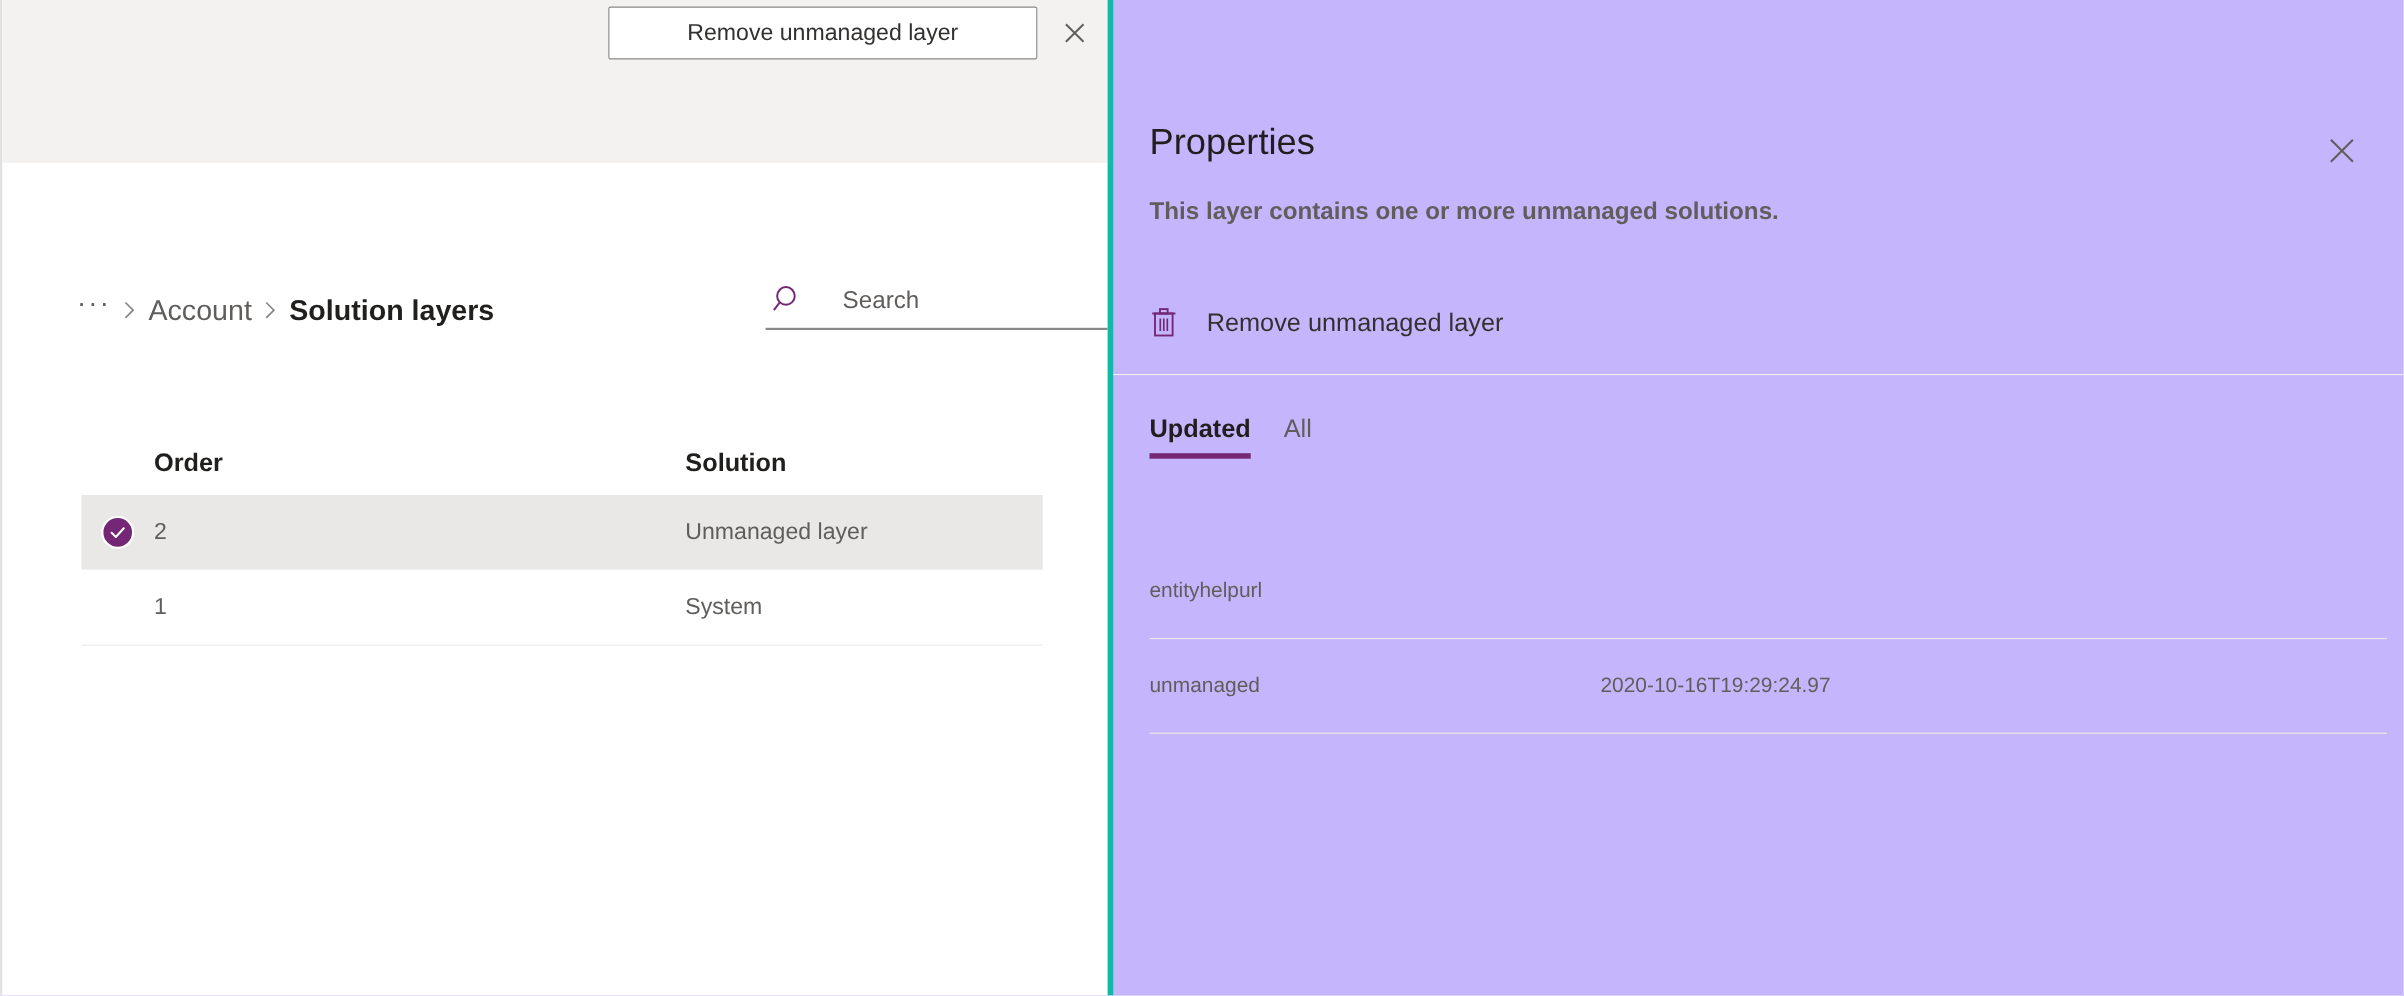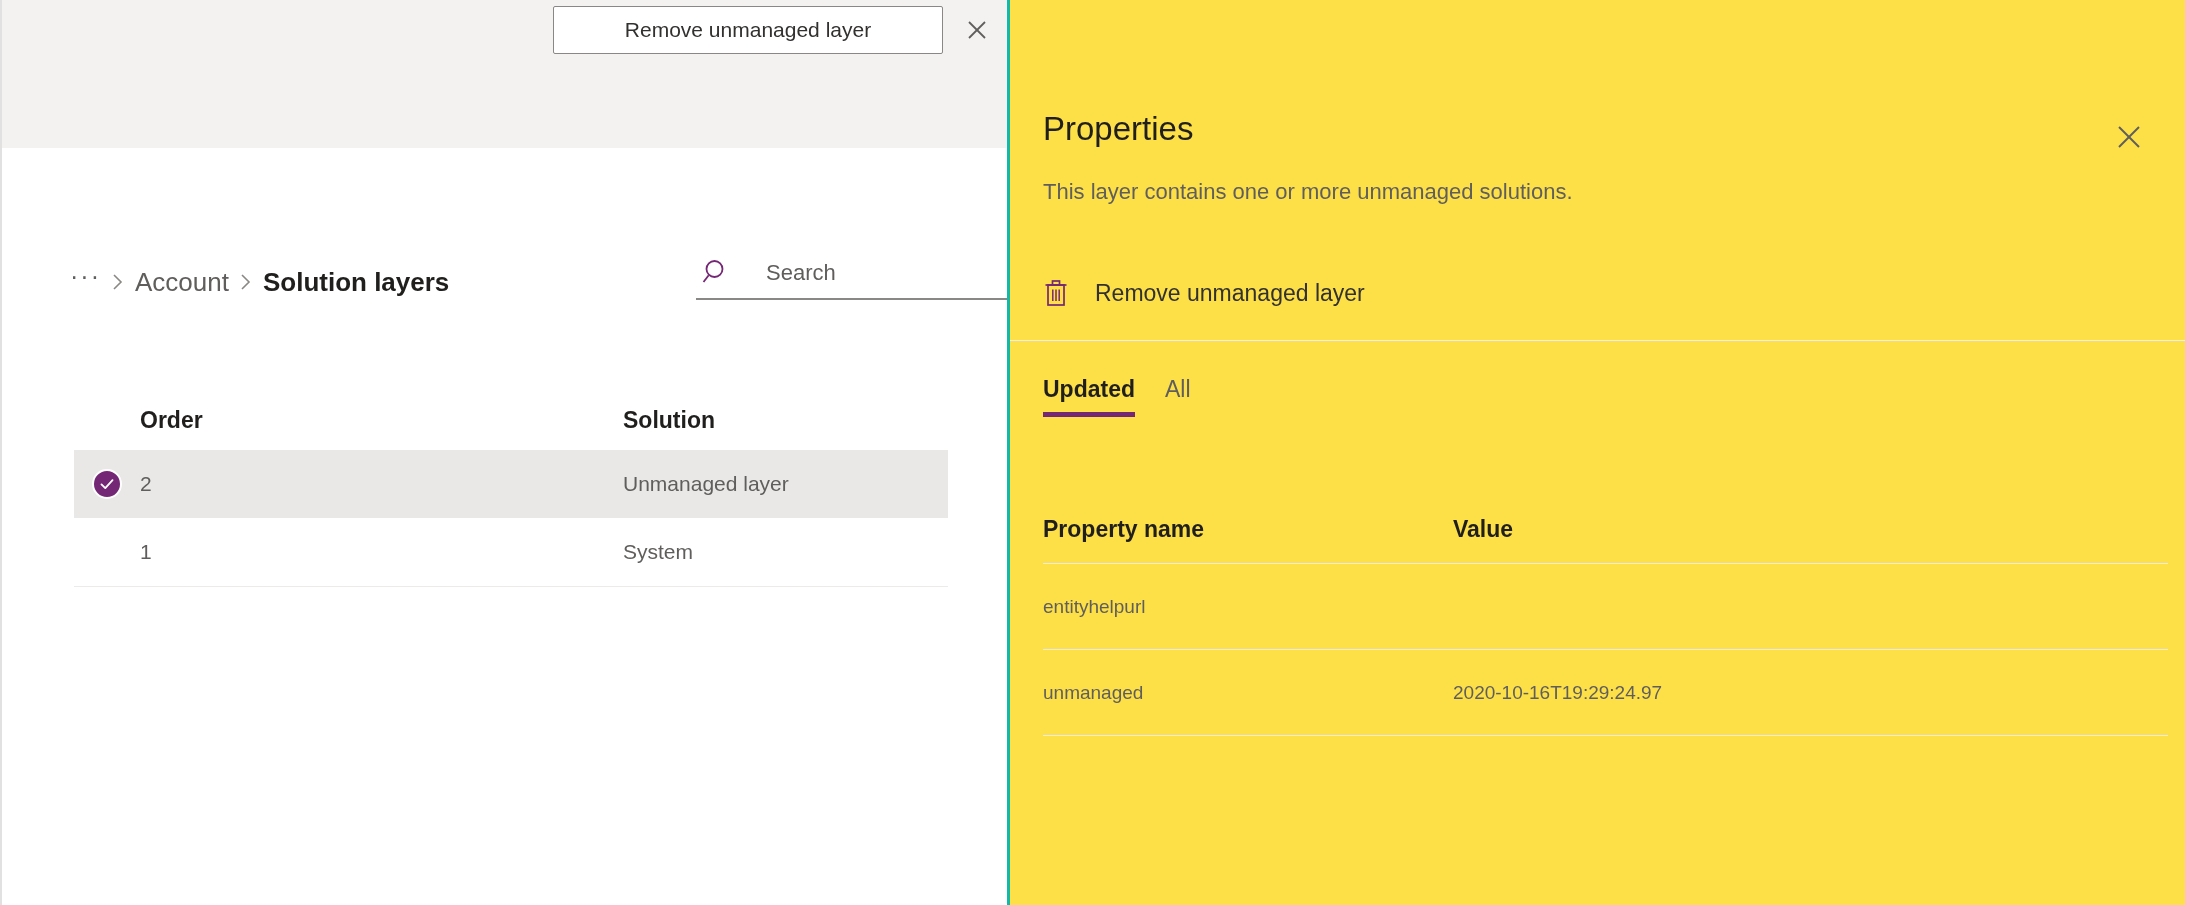--- a/index.html
+++ b/index.html
@@ -203,38 +203,39 @@
     cursor: pointer;
   }
   .check-circle svg { display: block; }
 
   
   #properties-panel {
     position: absolute;
     left: 1007px; top: 0;
     width: 1178px;
     height: 905px;
-    background: #fde047;
-    border-left: 3px solid #14b8a6;
+    background: #c4b5fd;
+    border-left: 5px solid #14b8a6;
     box-sizing: border-box;
     overflow: hidden;
   }
   #panel-title {
     position: absolute;
     left: 33px; top: 112px;
     font-size: 33px;
     color: #201f1e;
     line-height: 1;
   }
   #panel-subtitle {
     position: absolute;
     left: 33px; top: 181px;
     font-size: 22px;
     color: #605e5c;
     line-height: 1;
+    font-weight: bold;
   }
   #panel-close {
     position: absolute;
     left: 2105px; top: 113px;
     width: 48px; height: 48px;
     border: none;
     background: transparent;
     cursor: pointer;
     padding: 0;
   }
@@ -430,28 +431,20 @@
   </div>
 
   <div id="panel-divider"></div>
 
   <div id="panel-tabs">
     <div class="panel-tab active">Updated</div>
     <div class="panel-tab">All</div>
   </div>
 
   <div id="props-table">
-    <div class="props-header">
-      <div class="pcol-name">
-        <span class="props-head-label">Property name</span>
-      </div>
-      <div class="pcol-value">
-        <span class="props-head-label">Value</span>
-      </div>
-    </div>
 
     <div class="props-row">
       <div class="pcol-name">
         <span class="props-cell-text">entityhelpurl</span>
       </div>
       <div class="pcol-value">
         <span class="props-cell-text"></span>
       </div>
     </div>
 

